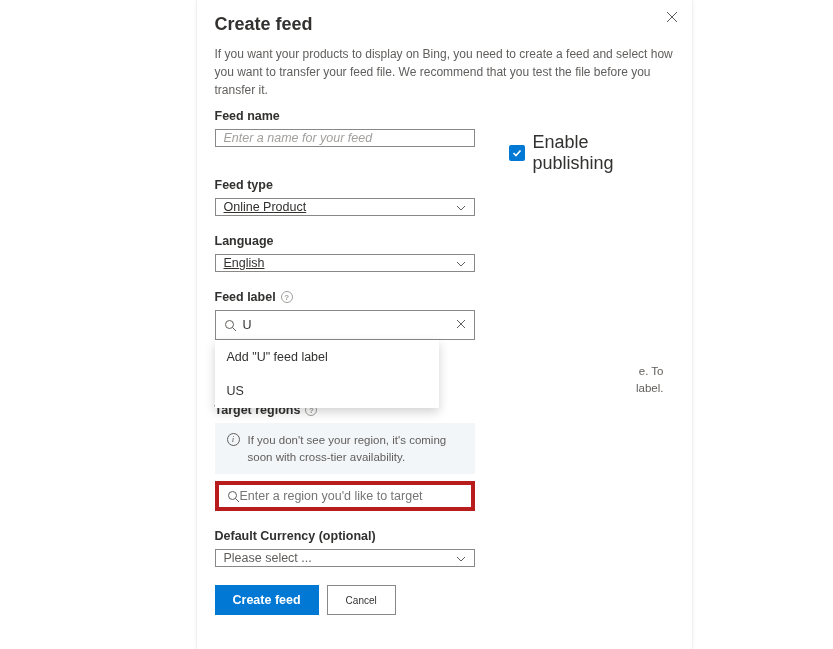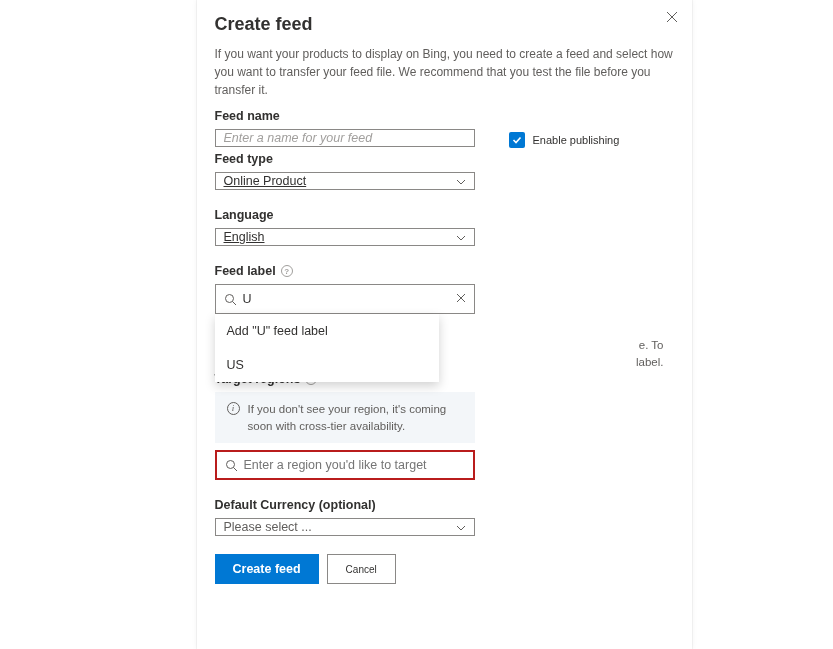--- a/index.html
+++ b/index.html
@@ -91,21 +91,21 @@
     .text-input::placeholder { color: #a19f9d; font-style: italic; }
     .select { cursor: pointer; }
     .select-value { color: #323130; text-decoration: underline; }
     .select-placeholder { color: #605e5c; }
     .chevron { color: #605e5c; font-size: 12px; }
     .checkbox-wrap {
       display: flex;
       align-items: center;
       gap: 8px;
       margin-top: 23px;
-      font-size: 11px;
+      font-size: 18px;
     }
     .checkbox-wrap.standalone { margin-top: 22px; margin-bottom: 20px; }
     .cb {
       width: 16px;
       height: 16px;
       border-radius: 2px;
       display: flex;
       align-items: center;
       justify-content: center;
       cursor: pointer;
@@ -187,25 +187,24 @@
       justify-content: center;
       font-size: 9px;
       font-style: italic;
       font-family: Georgia, serif;
       flex-shrink: 0;
       margin-top: 1px;
     }
     .region-input {
       width: 260px;
       height: 30px;
-      border: 2px solid #b91c1c;
+      border: 4px solid #b91c1c;
       display: flex;
       align-items: center;
       padding: 0 8px;
-      gap: 6px;
     }
     .region-input input {
       flex: 1;
       border: none;
       outline: none;
       font-size: 12.5px;
       color: #605e5c;
     }
     .footer {
       display: flex;

